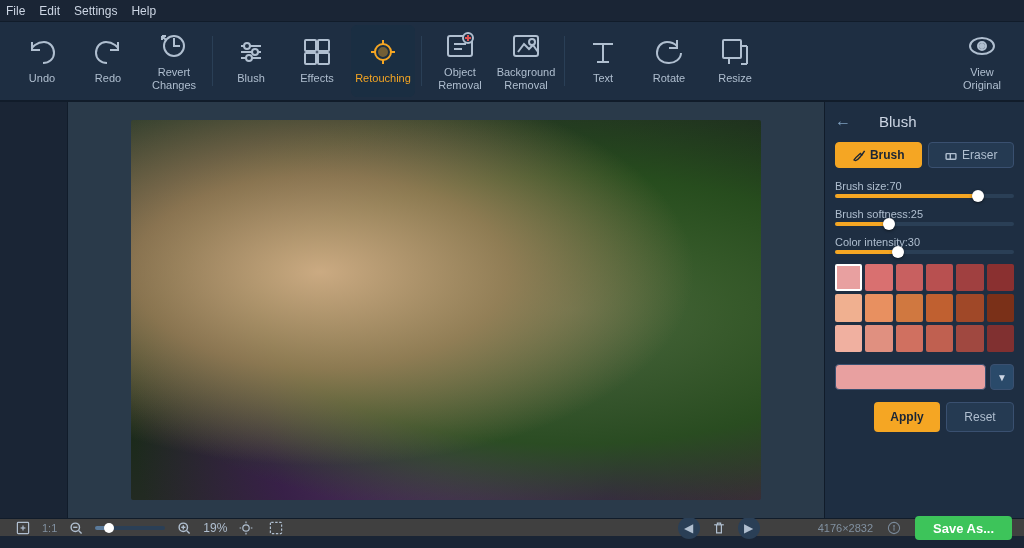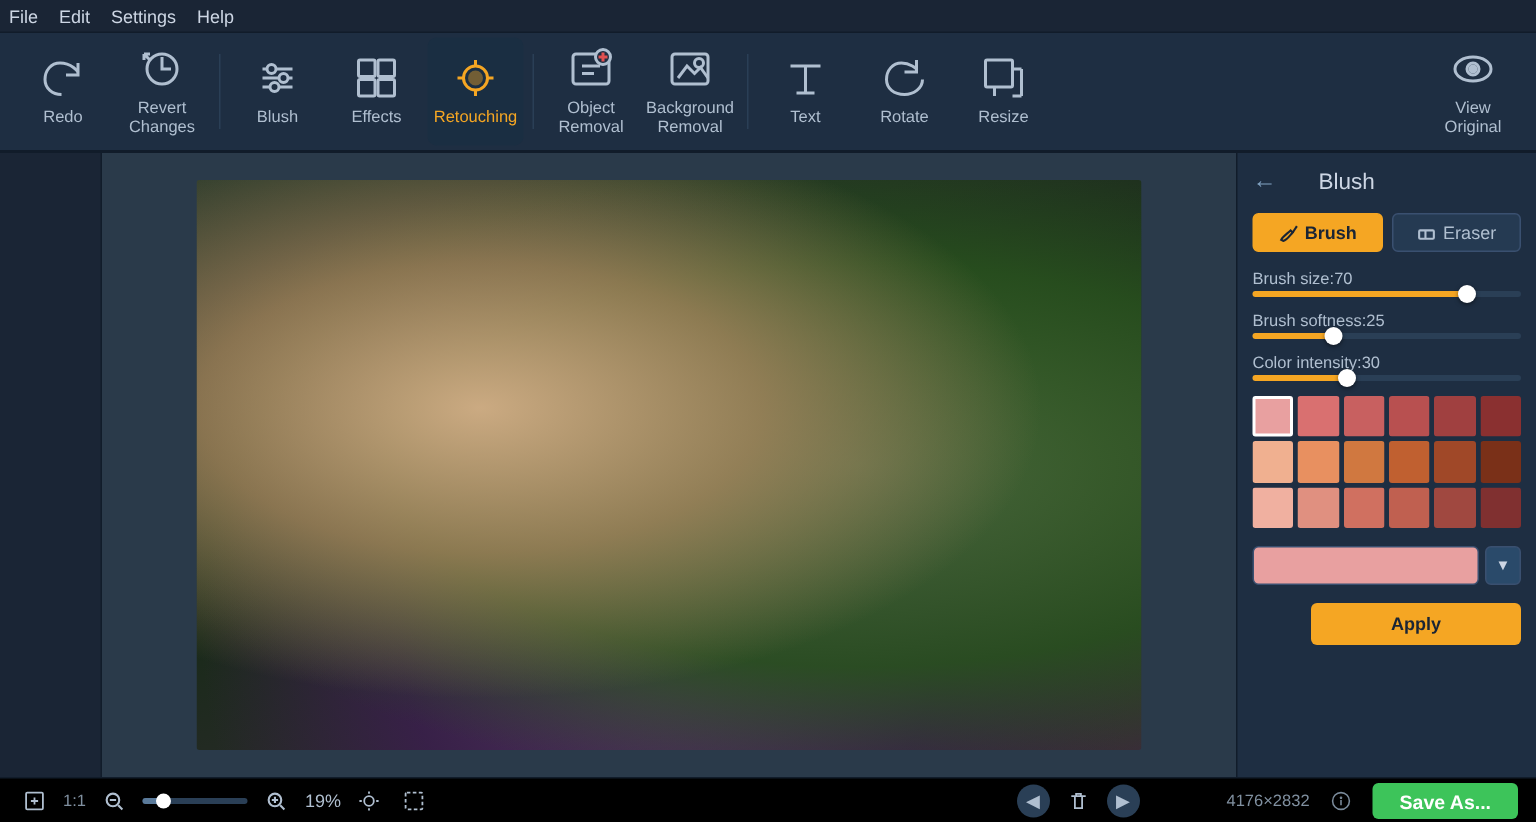--- a/index.html
+++ b/index.html
@@ -61,21 +61,21 @@
     .color-picker-row { display: flex; align-items: center; gap: 4px; margin-top: 4px; }
     .color-preview { flex: 1; height: 26px; border-radius: 4px; background: #e8a0a0; border: 1px solid #3a5070; }
     .color-dropdown { width: 24px; height: 26px; background: #2a4a6a; border: 1px solid #3a5070; border-radius: 4px; display: flex; align-items: center; justify-content: center; cursor: pointer; color: #cdd6e4; font-size: 10px; }
 
     
     .action-row { display: flex; gap: 6px; margin-top: 4px; padding-left: 39px; }
     .apply-btn { flex: 1; padding: 7px; background: #f5a623; color: #1a2535; border: none; border-radius: 4px; font-weight: 700; font-size: 12px; cursor: pointer; }
     .reset-btn { flex: 1; padding: 7px; background: #253a52; color: #b0bfd0; border: 1px solid #3a5070; border-radius: 4px; font-size: 12px; cursor: pointer; }
 
     
-    #statusbar { height: 30px; background: #000000; border-top: 1px solid #111c2a; display: flex; align-items: center; padding: 0 12px; gap: 10px; }
+    #statusbar { height: 18px; background: #404040; border-top: 1px solid #111c2a; display: flex; align-items: center; padding: 0 12px; gap: 10px; }
     .status-left { display: flex; align-items: center; gap: 8px; flex: 1; }
     .status-center { display: flex; align-items: center; gap: 8px; }
     .status-right { display: flex; align-items: center; gap: 10px; }
     .zoom-pct { font-size: 12px; color: #b0bfd0; }
     .zoom-track { width: 70px; height: 4px; background: #2a3f56; border-radius: 2px; position: relative; cursor: pointer; }
     .zoom-fill { width: 20%; height: 100%; background: #5a7a9a; border-radius: 2px; }
     .zoom-thumb { width: 10px; height: 10px; background: #fff; border-radius: 50%; position: absolute; top: -3px; left: 20%; transform: translateX(-50%); }
     .nav-btn { width: 22px; height: 22px; background: #2a3f56; border-radius: 50%; display: flex; align-items: center; justify-content: center; cursor: pointer; color: #b0bfd0; font-size: 12px; }
     .img-info { font-size: 11px; color: #8090a0; margin-left: 48px; }
     .save-btn { background: #3dc45a; color: #fff; border: none; border-radius: 4px; padding: 5px 18px; font-size: 13px; font-weight: 600; cursor: pointer; height: 24px; }
@@ -86,20 +86,27 @@
 
 <div id="menubar">
   <span>File</span>
   <span>Edit</span>
   <span>Settings</span>
   <span>Help</span>
 </div>
 
 <div id="toolbar">
 
+  <div class="tool-btn">
+    <svg viewBox="0 0 32 32" fill="none" stroke="#b0bfd0" stroke-width="2">
+        <path d="M6 12 C6 12 10 6 18 6 C24 6 28 11 28 17 C28 23 23 27 17 27"></path>
+        <polyline points="6,6 6,14 14,14" fill="none"></polyline>
+      </svg>
+    <span>Undo</span>
+  </div>
 
   <div class="tool-btn">
     <svg viewBox="0 0 32 32" fill="none" stroke="#b0bfd0" stroke-width="2">
         <path d="M26 12 C26 12 22 6 14 6 C8 6 4 11 4 17 C4 23 9 27 15 27"></path>
         <polyline points="26,6 26,14 18,14" fill="none"></polyline>
       </svg>
     <span>Redo</span>
   </div>
 
   <div class="tool-btn">
@@ -301,20 +308,21 @@
       <div class="swatch" style="background:#803030;"></div>
     </div>
 
     <div class="color-picker-row">
       <div class="color-preview" style="background:#e8a0a0;"></div>
       <div class="color-dropdown">▼</div>
     </div>
 
     <div class="action-row">
       <button class="apply-btn">Apply</button>
+      <button class="reset-btn">Reset</button>
     </div>
   </div>
 </div>
 
 <div id="statusbar">
   <div class="status-left">
 
     <div class="icon-btn">
       <svg width="16" height="16" viewBox="0 0 20 20" fill="none" stroke="#b0bfd0" stroke-width="1.5">
           <rect x="3" y="3" width="14" height="14" rx="1"></rect>

